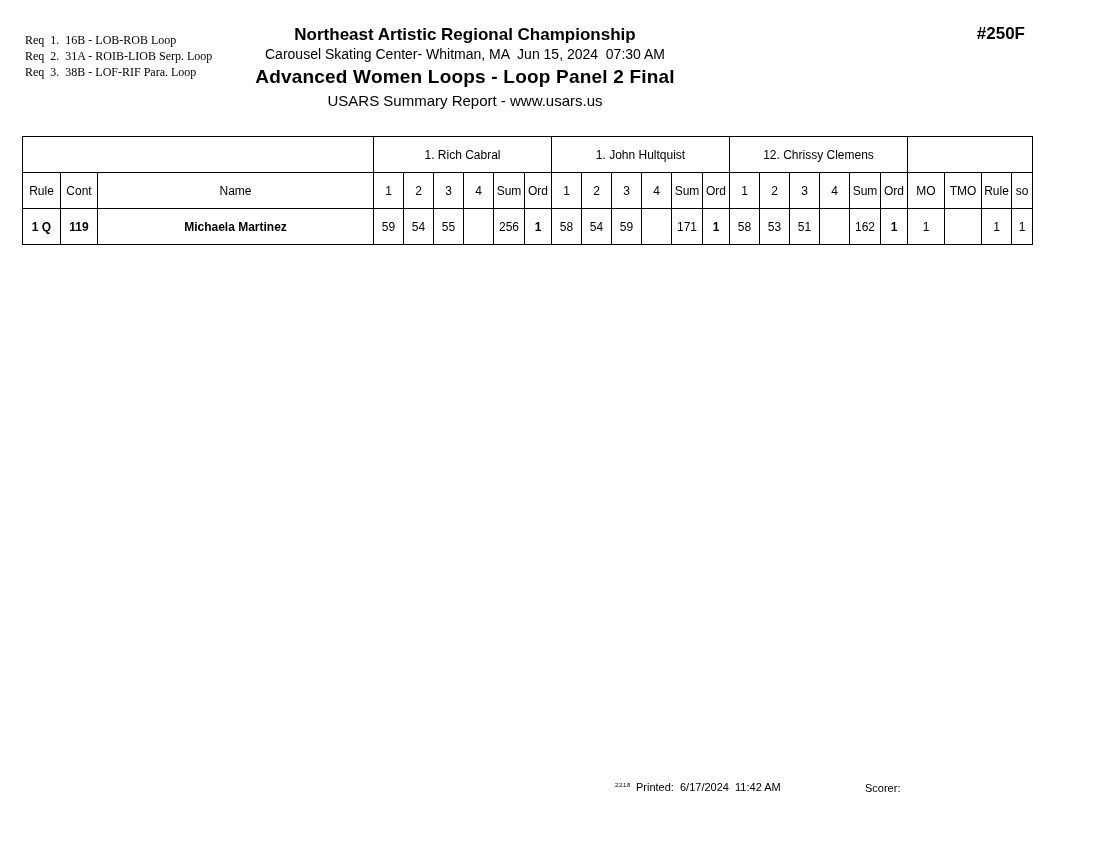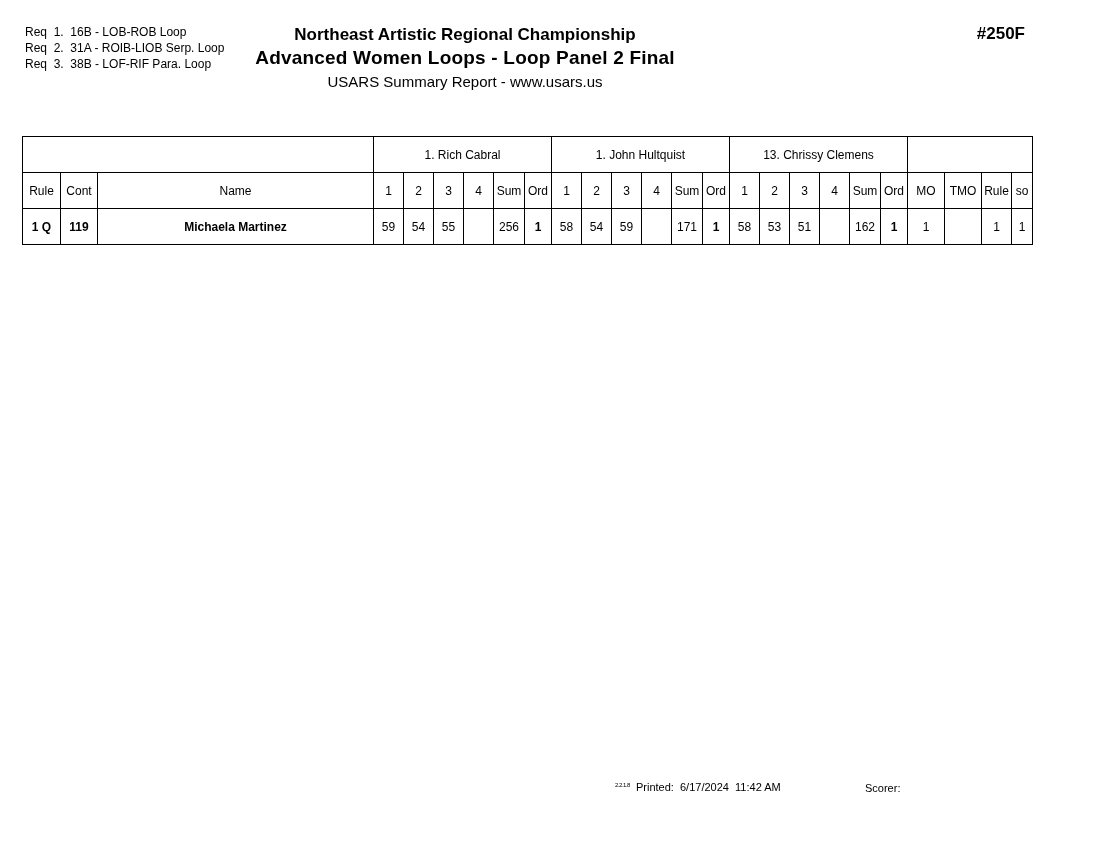--- a/index.html
+++ b/index.html
@@ -6,21 +6,21 @@
   html, body { background: #ffffff; }
   body {
     width: 1100px; height: 850px;
     position: relative;
     font-family: "Liberation Sans", sans-serif;
     color: #000;
     overflow: hidden;
   }
 
   
-  .req-list { position: absolute; left: 25px; top: 24px; }
+  .req-list { position: absolute; left: 25px; top: 32px; font-family: Liberation Serif, serif; }
   .req-line { font-size: 12px; line-height: 16px; white-space: pre; }
 
   
   .header-center { position: absolute; left: 0; top: 24px; width: 930px; text-align: center; }
   .title        { font-size: 17px; font-weight: bold; line-height: 21px; }
   .venue        { font-size: 14px; line-height: 19px; white-space: pre; }
   .event-title  { font-size: 19px; font-weight: bold; line-height: 25px; letter-spacing: 0.2px; }
   .report-type  { font-size: 15px; line-height: 24px; }
 
   
@@ -58,20 +58,21 @@
 <body>
 
 <div class="req-list">
   <div class="req-line">Req  1.  16B - LOB-ROB Loop</div>
   <div class="req-line">Req  2.  31A - ROIB-LIOB Serp. Loop</div>
   <div class="req-line">Req  3.  38B - LOF-RIF Para. Loop</div>
 </div>
 
 <div class="header-center">
   <div class="title">Northeast Artistic Regional Championship</div>
+  <div class="venue">Carousel Skating Center- Whitman, MA  Jun 15, 2024  07:30 AM</div>
   <div class="event-title">Advanced Women Loops - Loop Panel 2 Final</div>
   <div class="report-type">USARS Summary Report - www.usars.us</div>
 </div>
 
 <div class="event-number">#250F</div>
 
 <table class="results">
   <colgroup>
     <col style="width:38px">
       <col style="width:37px">
@@ -97,21 +98,21 @@
     <col style="width:37px">
       <col style="width:37px">
       <col style="width:30px">
       <col style="width:21px">
   </colgroup>
   <tbody>
       <tr>
     <td class="nob" colspan="3"></td>
     <td class="judge" colspan="6">1.  Rich Cabral</td>
     <td class="judge" colspan="6">1.  John Hultquist</td>
-    <td class="judge" colspan="6">13.  Chrissy Clemens</td>
+    <td class="judge" colspan="6">12.  Chrissy Clemens</td>
     <td class="nob" colspan="4"></td>
   </tr>
   <tr>
     <td>Rule</td>
     <td>Cont</td>
     <td class="name-col">Name</td>
 
     <td>1</td>
     <td>2</td>
     <td>3</td>

